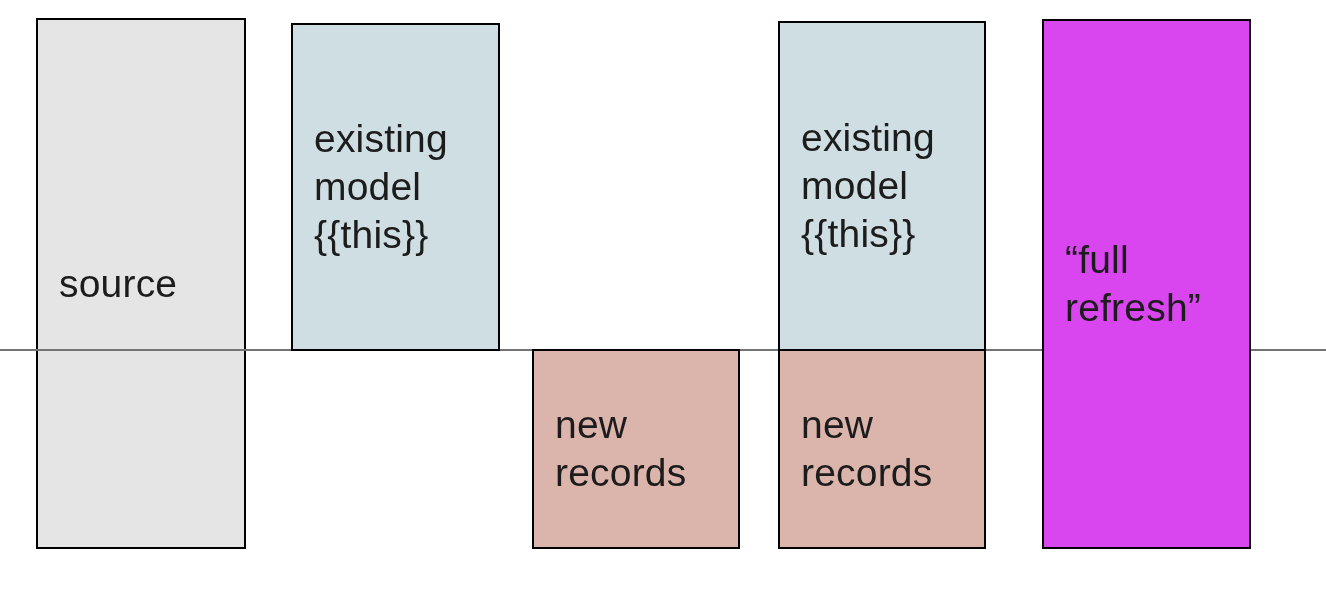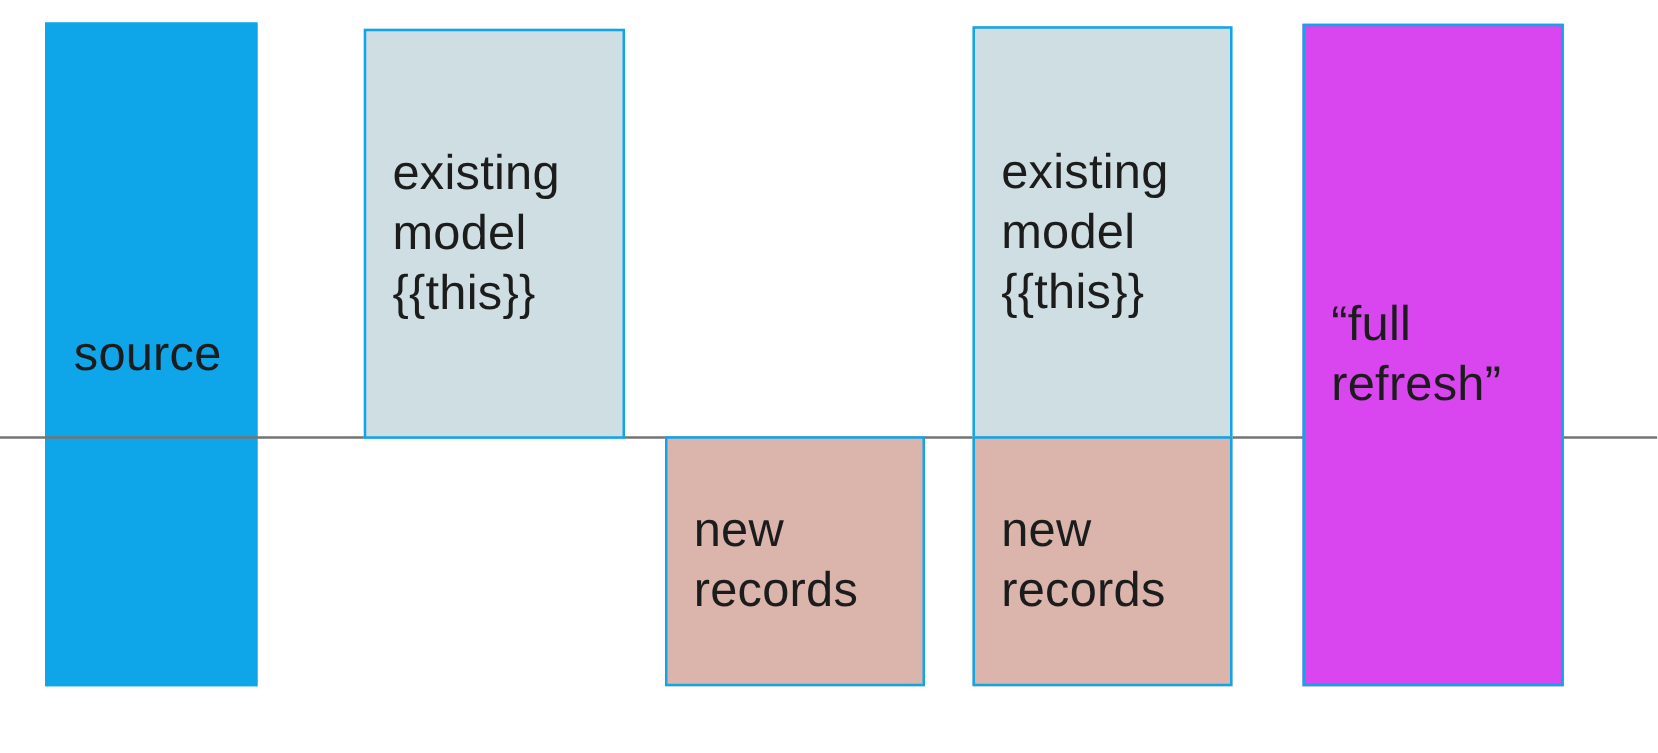--- a/index.html
+++ b/index.html
@@ -17,37 +17,37 @@
     left: 0;
     top: 349px;
     width: 1326px;
     height: 2px;
     background: #747474;
     z-index: 2;
   }
   .box {
     position: absolute;
     box-sizing: border-box;
-    border: 2px solid #0ea5e9;
+    border: 2px solid #000000;
     display: flex;
     align-items: center;
     z-index: 3;
   }
   .box .label {
     display: block;
     padding-left: 21px;
     font-size: 39px;
     line-height: 48px;
     white-space: pre-line;
     letter-spacing: 0.2px;
   }
   .box-source {
     left: 36px; top: 18px;
-    width: 170px; height: 531px;
-    background: #0ea5e9;
+    width: 210px; height: 531px;
+    background: #e5e5e5;
     z-index: 1; 
   }
   .box-existing-1 {
     left: 291px; top: 23px;
     width: 209px; height: 328px;
     background: #cfdee3;
   }
   .box-new-1 {
     left: 532px; top: 349px;
     width: 208px; height: 200px;

